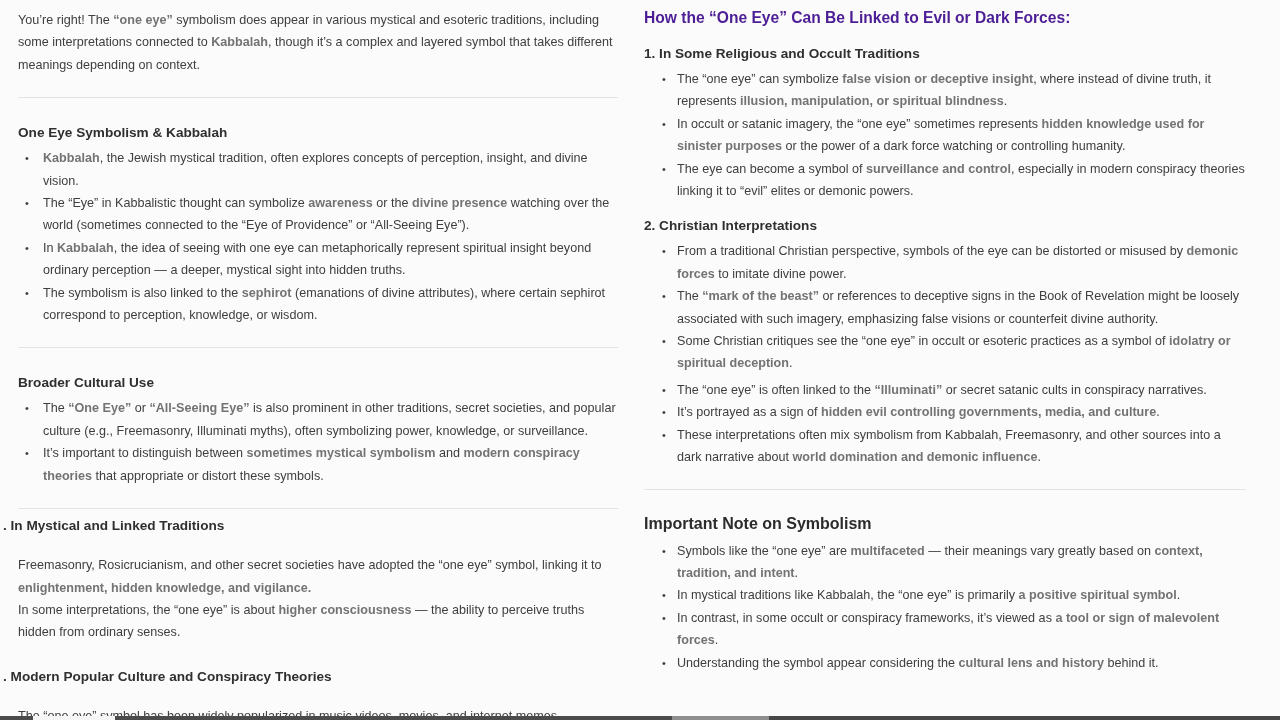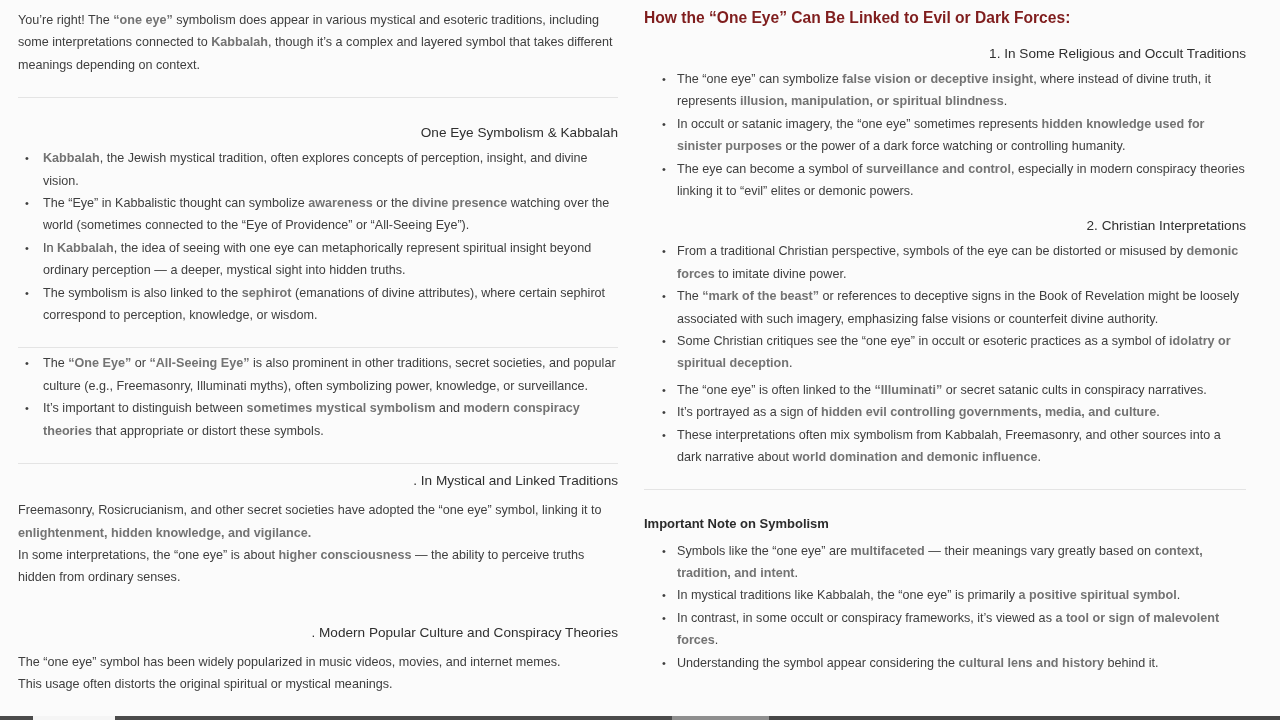--- a/index.html
+++ b/index.html
@@ -8,59 +8,60 @@
     background:#fbfbfb;color:#3e3e3e;
     font-family:"Liberation Sans", sans-serif;
   }
   .col{position:absolute;top:0;box-sizing:border-box;font-size:12.6px;line-height:22.4px;}
   #left-col{left:0;width:640px;padding:9px 22px 0 18px;}
   #right-col{left:644px;width:636px;padding:6px 34px 0 0;}
 
   .b{font-weight:700;color:#737373;}
   .para{margin:0;}
 
-  .heading,.heading-flush{font-weight:400;font-size:13.6px;line-height:20px;color:#2f2f2f;text-align:right;}
+  .heading,.heading-flush{font-weight:700;font-size:13.6px;line-height:20px;color:#2f2f2f;}
   #left-col .heading{margin-top:25px;}
-  #left-col .heading-flush{margin-top:34px;margin-left:-15px;}
+  #left-col .heading-flush{margin-top:23px;margin-left:-15px;}
   #left-col .divider + .heading-flush{margin-top:7px;}
 
   .divider{height:1px;background:#e4e4e4;}
   #left-col .divider{margin-top:21px;}
   #right-col .divider{margin-top:20px;}
 
   ul.bullet-list{list-style:none;margin:4px 0 0 0;padding:0;}
   ul.bullet-list li{position:relative;padding-left:25px;margin:0;}
   ul.bullet-list li .marker{position:absolute;left:7px;top:0;font-size:11px;}
   #right-col ul.bullet-list li{padding-left:33px;}
   #right-col ul.bullet-list li .marker{left:18px;}
 
-  .lines{margin-top:8px;}
+  .lines{margin-top:18px;}
   .lines p{margin:0;}
 
-  .col-title{font-size:15.6px;line-height:24px;font-weight:700;color:#7f1d1d;margin:0;}
-  .subtitle{font-size:13px;line-height:24px;font-weight:700;color:#2b2b2b;margin-top:22px;}
+  .col-title{font-size:15.6px;line-height:24px;font-weight:700;color:#4c1d95;margin:0;}
+  .subtitle{font-size:16px;line-height:24px;font-weight:700;color:#2b2b2b;margin-top:22px;}
   #right-col .heading{margin-top:14px;}
 
   #bottom-bar{position:absolute;left:0;bottom:0;width:1280px;height:4px;background:#f5f5f5;}
   #bottom-bar .seg{position:absolute;top:0;height:4px;}
 </style>
 </head>
 <body style="background: rgb(251, 251, 251); color: rgb(62, 62, 62);">
 
 <div id="left-col" class="col">
     <div class="para"><span>You’re right! The </span><span class="b">“one eye”</span><span> symbolism does appear in various mystical and esoteric traditions, including some interpretations connected to </span><span class="b">Kabbalah</span><span>, though it’s a complex and layered symbol that takes different meanings depending on context.</span></div>
     <div class="divider"></div>
     <div class="heading">One Eye Symbolism &amp; Kabbalah</div>
     <ul class="bullet-list">
       <li><span class="marker">•</span><span class="b">Kabbalah</span><span>, the Jewish mystical tradition, often explores concepts of perception, insight, and divine vision.</span></li>
       <li><span class="marker">•</span><span>The “Eye” in Kabbalistic thought can symbolize </span><span class="b">awareness</span><span> or the </span><span class="b">divine presence</span><span> watching over the world (sometimes connected to the “Eye of Providence” or “All-Seeing Eye”).</span></li>
       <li><span class="marker">•</span><span>In </span><span class="b">Kabbalah</span><span>, the idea of seeing with one eye can metaphorically represent spiritual insight beyond ordinary perception — a deeper, mystical sight into hidden truths.</span></li>
       <li><span class="marker">•</span><span>The symbolism is also linked to the </span><span class="b">sephirot</span><span> (emanations of divine attributes), where certain sephirot correspond to perception, knowledge, or wisdom.</span></li>
     </ul>
     <div class="divider"></div>
+    <div class="heading">Broader Cultural Use</div>
     <ul class="bullet-list">
       <li><span class="marker">•</span><span>The </span><span class="b">“One Eye”</span><span> or </span><span class="b">“All-Seeing Eye”</span><span> is also prominent in other traditions, secret societies, and popular culture (e.g., Freemasonry, Illuminati myths), often symbolizing power, knowledge, or surveillance.</span></li>
       <li><span class="marker">•</span><span>It’s important to distinguish between </span><span class="b">sometimes mystical symbolism</span><span> and </span><span class="b">modern conspiracy theories</span><span> that appropriate or distort these symbols.</span></li>
     </ul>
     <div class="divider"></div>
     <div class="heading-flush">. In Mystical and Linked Traditions</div>
     <div class="lines">
       <p><span>Freemasonry, Rosicrucianism, and other secret societies have adopted the “one eye” symbol, linking it to </span><span class="b">enlightenment, hidden knowledge, and vigilance.</span></p>
       <p><span>In some interpretations, the “one eye” is about </span><span class="b">higher consciousness</span><span> — the ability to perceive truths hidden from ordinary senses.</span></p>
     </div>

